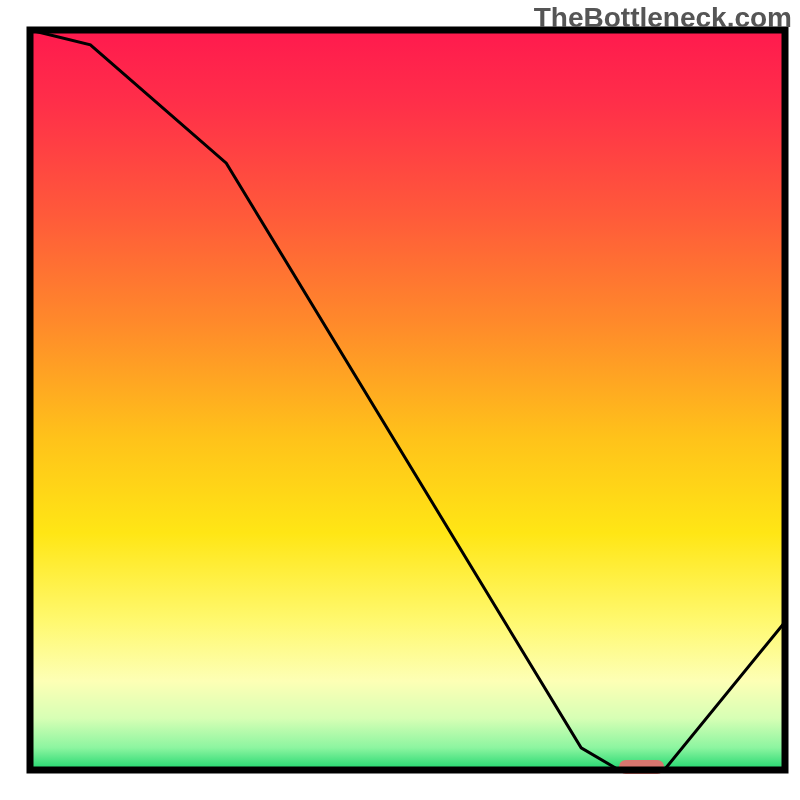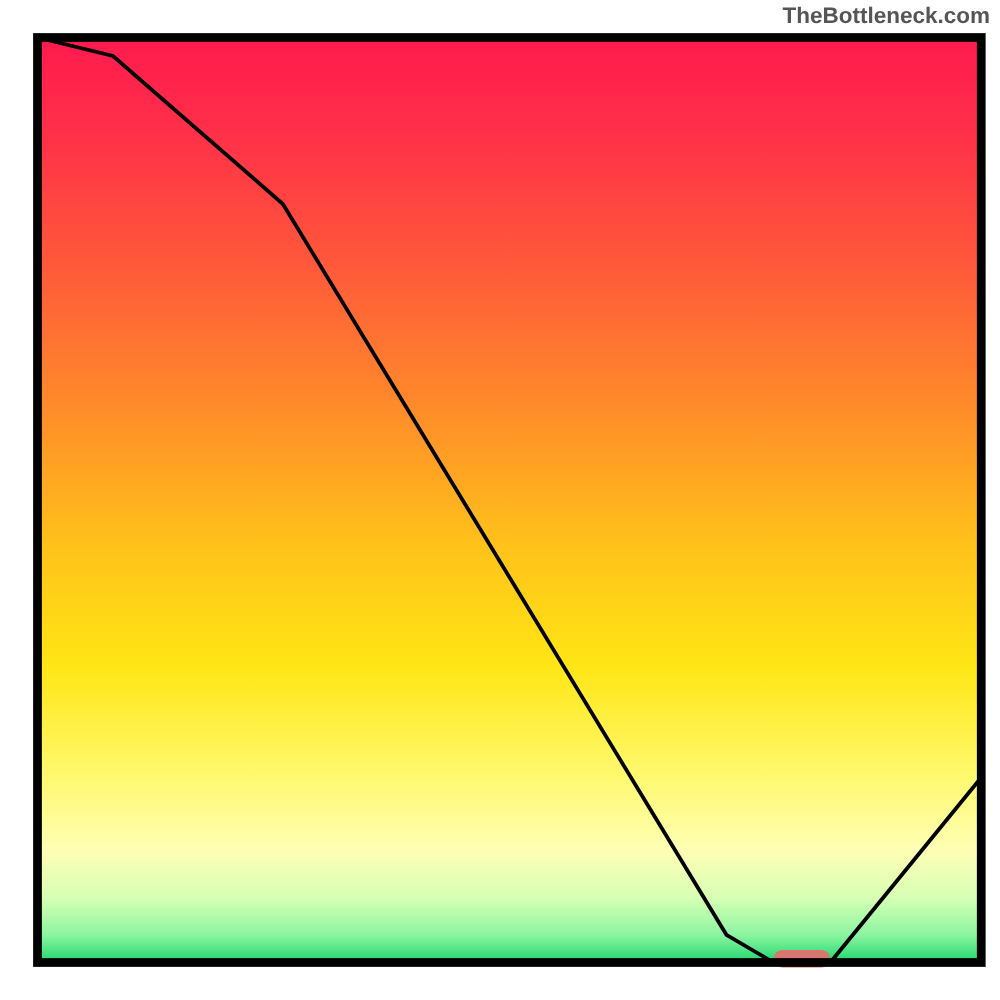--- a/index.html
+++ b/index.html
@@ -12,21 +12,21 @@
   }
   .container {
     position: relative;
     width: 800px;
     height: 800px;
   }
   .watermark {
     position: absolute;
     top: 2px;
     right: 8px;
-    font-size: 18px;
+    font-size: 28px;
     font-weight: 600;
     color: #555555;
     z-index: 10;
   }
   svg.chart {
     position: absolute;
     top: 0;
     left: 0;
   }
 </style>

